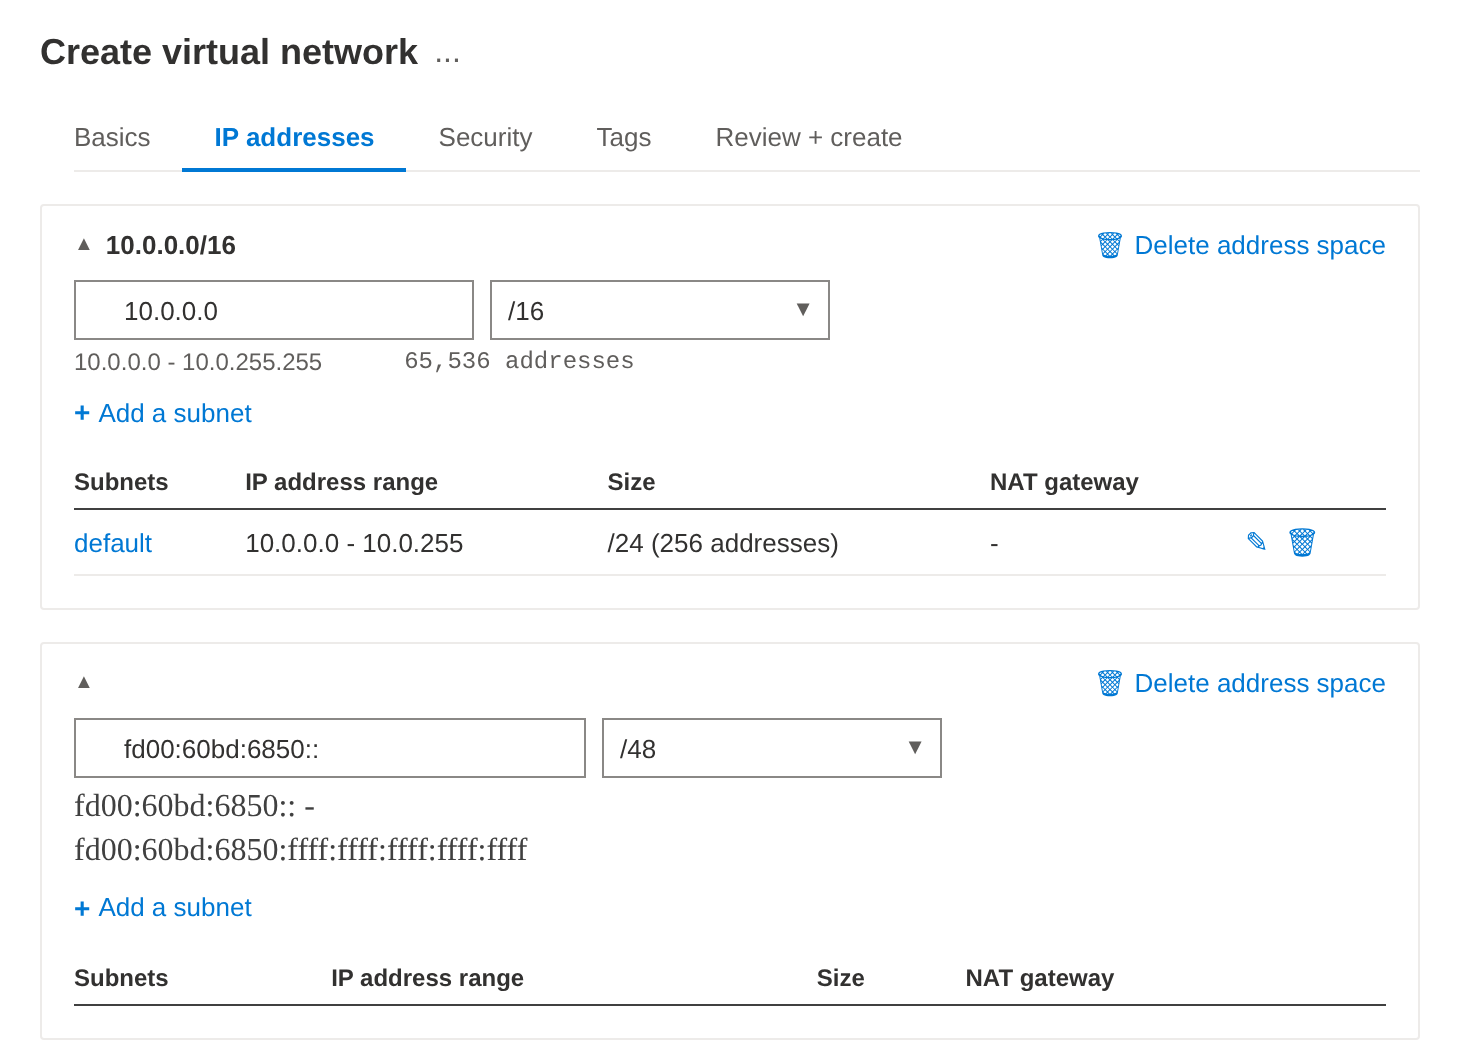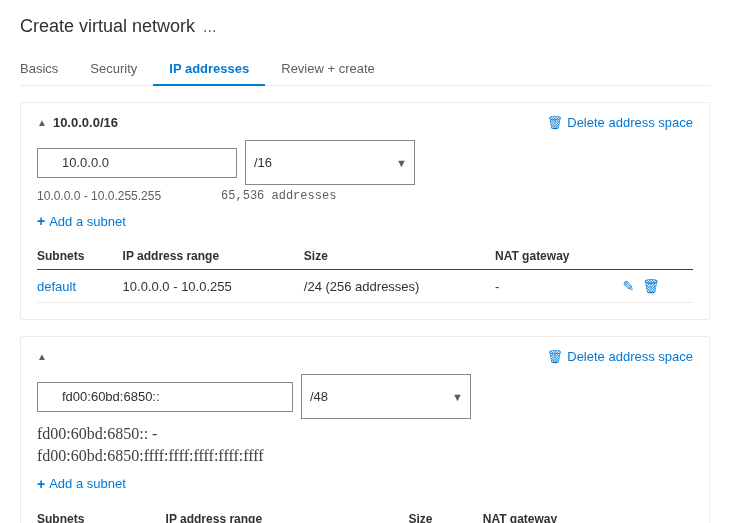--- a/index.html
+++ b/index.html
@@ -13,33 +13,34 @@
       padding: 16px 20px;
     }
     .page-header {
       display: flex;
       align-items: center;
       gap: 8px;
       margin-bottom: 16px;
     }
     .page-title {
       font-size: 18px;
-      font-weight: 400;
+      font-weight: 700;
       color: #323130;
     }
     .ellipsis {
       color: #605e5c;
       font-size: 16px;
       cursor: pointer;
     }
     .tabs {
       display: flex;
       gap: 0;
       border-bottom: 1px solid #edebe9;
       margin-bottom: 16px;
+      margin-left: 17px;
     }
     .tab {
       padding: 8px 16px;
       font-size: 13px;
       color: #605e5c;
       cursor: pointer;
       border-bottom: 2px solid transparent;
       margin-bottom: -1px;
     }
     .tab:first-child { padding-left: 0; }
@@ -102,21 +103,21 @@
     }
     .select-wrapper {
       position: relative;
       display: inline-block;
     }
     .cidr-select {
       border: 1px solid #8a8886;
       padding: 4px 28px 4px 8px;
       font-size: 13px;
       color: #323130;
-      height: 45px;
+      height: 30px;
       appearance: none;
       background: white;
       cursor: pointer;
       width: 170px;
       outline: none;
     }
     .select-arrow {
       position: absolute;
       right: 8px;
       top: 50%;
@@ -130,21 +131,21 @@
       color: #605e5c;
       margin-bottom: 2px;
     }
     .address-count-text {
       font-size: 12px;
       color: #605e5c;
       font-family: Liberation Mono, monospace;
     }
     .range-row {
       display: flex;
-      gap: 60px;
+      gap: 41px;
       margin-bottom: 8px;
     }
     .add-subnet-link {
       display: flex;
       align-items: center;
       gap: 4px;
       color: #0078d4;
       cursor: pointer;
       font-size: 13px;
       margin-top: 8px;
@@ -199,22 +200,23 @@
 </head>
 <body>
 
 <div class="page-header">
   <span class="page-title">Create virtual network</span>
   <span class="ellipsis">...</span>
 </div>
 
 <div class="tabs">
   <div class="tab">Basics</div>
+  <div class="tab active">IP addresses</div>
   <div class="tab">Security</div>
-  <div class="tab active">IP addresses</div>
+  <div class="tab">Tags</div>
   <div class="tab">Review + create</div>
 </div>
 
 <div class="address-space-card">
   <div class="card-header">
     <div class="card-header-left">
       <span class="chevron">▲</span>
       <span>10.0.0.0/16</span>
     </div>
     <a class="delete-link">

